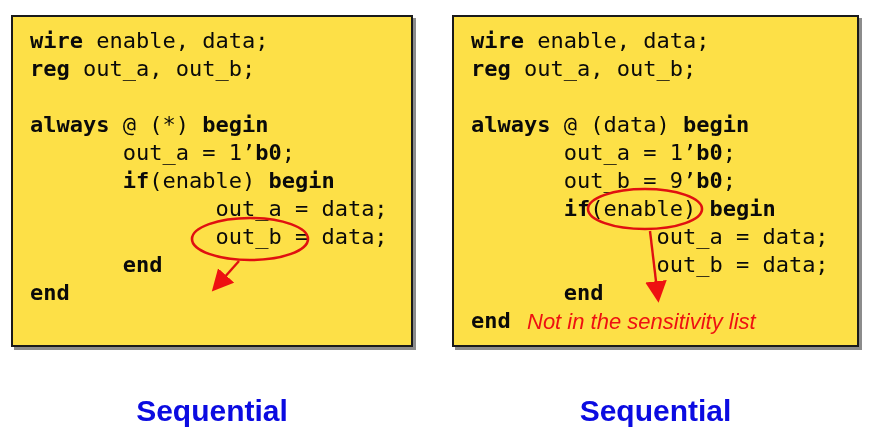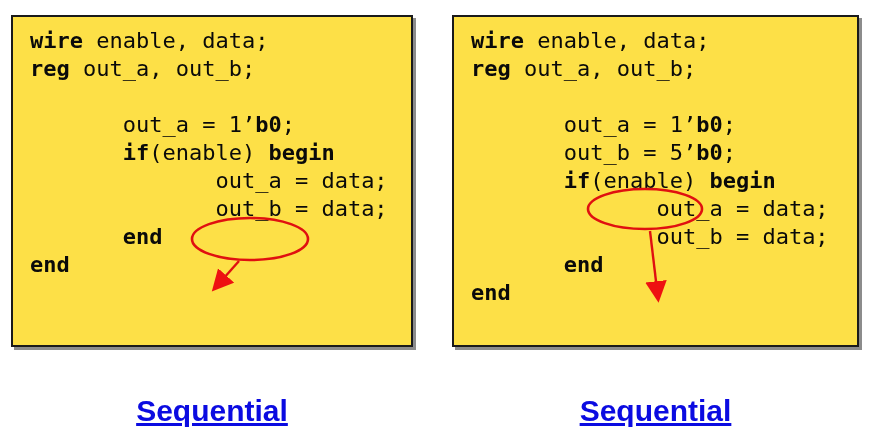--- a/index.html
+++ b/index.html
@@ -26,33 +26,33 @@
     position:absolute;color:#EE1111;font-style:italic;
     font-size:22px;white-space:nowrap;
     font-family:"Liberation Sans", sans-serif;
   }
   #annotation-left{left:89px;top:280px;}
   #annotation-right{left:73px;top:292px;}
   .caption{
     position:absolute;top:394px;text-align:center;
     font-weight:bold;font-size:30px;color:#0B0BE1;
     font-family:"Liberation Sans", sans-serif;
-    text-decoration:underline;
   }
   #caption-left{left:11px;width:402px;}
   #caption-right{left:452px;width:407px;}
 </style>
 </head>
 <body>
 
 <div class="panel" id="panel-left">
   <div class="code">
       <div class="code-line"><span class="kw">wire</span><span> enable, data;</span></div>
       <div class="code-line"><span class="kw">reg</span><span> out_a, out_b;</span></div>
       <div class="code-line">&nbsp;</div>
+      <div class="code-line"><span class="kw">always</span><span> @ (*) </span><span class="kw">begin</span></div>
       <div class="code-line"><span>       out_a = 1’</span><span class="kw">b0</span><span>;</span></div>
       <div class="code-line"><span>       </span><span class="kw">if</span><span>(enable) </span><span class="kw">begin</span></div>
       <div class="code-line"><span>              out_a = data;</span></div>
       <div class="code-line"><span>              out_b = data;</span></div>
       <div class="code-line"><span>       </span><span class="kw">end</span></div>
       <div class="code-line"><span class="kw">end</span></div>
     </div>
   <svg class="overlay" width="402" height="332" viewBox="0 0 402 332">
     <defs>
       <marker id="arrowL" markerWidth="10" markerHeight="10" refX="7" refY="4.5" orient="auto">
@@ -62,33 +62,35 @@
     <ellipse cx="237" cy="222" rx="58" ry="21" fill="none" stroke="#E01010" stroke-width="2.6"></ellipse>
     <line x1="226" y1="244" x2="202" y2="271" stroke="#E01010" stroke-width="2.4" marker-end="url(#arrowL)"></line>
   </svg>
 </div>
 
 <div class="panel" id="panel-right">
   <div class="code">
       <div class="code-line"><span class="kw">wire</span><span> enable, data;</span></div>
       <div class="code-line"><span class="kw">reg</span><span> out_a, out_b;</span></div>
       <div class="code-line">&nbsp;</div>
+      <div class="code-line"><span class="kw">always</span><span> @ (data) </span><span class="kw">begin</span></div>
       <div class="code-line"><span>       out_a = 1’</span><span class="kw">b0</span><span>;</span></div>
-      <div class="code-line"><span>       out_b = 5’</span><span class="kw">b0</span><span>;</span></div>
+      <div class="code-line"><span>       out_b = 9’</span><span class="kw">b0</span><span>;</span></div>
       <div class="code-line"><span>       </span><span class="kw">if</span><span>(enable) </span><span class="kw">begin</span></div>
       <div class="code-line"><span>              out_a = data;</span></div>
       <div class="code-line"><span>              out_b = data;</span></div>
       <div class="code-line"><span>       </span><span class="kw">end</span></div>
       <div class="code-line"><span class="kw">end</span></div>
     </div>
   <svg class="overlay" width="407" height="332" viewBox="0 0 407 332">
     <defs>
       <marker id="arrowR" markerWidth="10" markerHeight="10" refX="7" refY="4.5" orient="auto">
         <path d="M0,0 L9,4.5 L0,9 z" fill="#EE1111"></path>
       </marker>
     </defs>
     <ellipse cx="191" cy="192" rx="57" ry="20" fill="none" stroke="#E01010" stroke-width="2.6"></ellipse>
     <line x1="196" y1="214" x2="204" y2="281" stroke="#E01010" stroke-width="2.4" marker-end="url(#arrowR)"></line>
   </svg>
+  <div class="annotation-text" id="annotation-right">Not in the sensitivity list</div>
 </div>
 
 <div class="caption" id="caption-left">Sequential</div>
 <div class="caption" id="caption-right">Sequential</div>
 
 </body></html>

